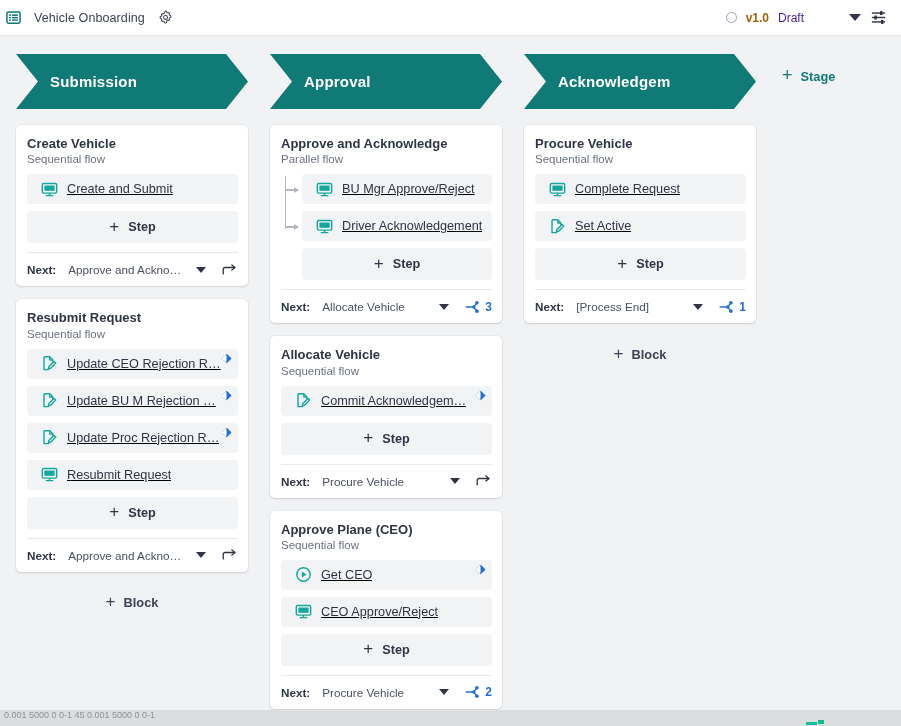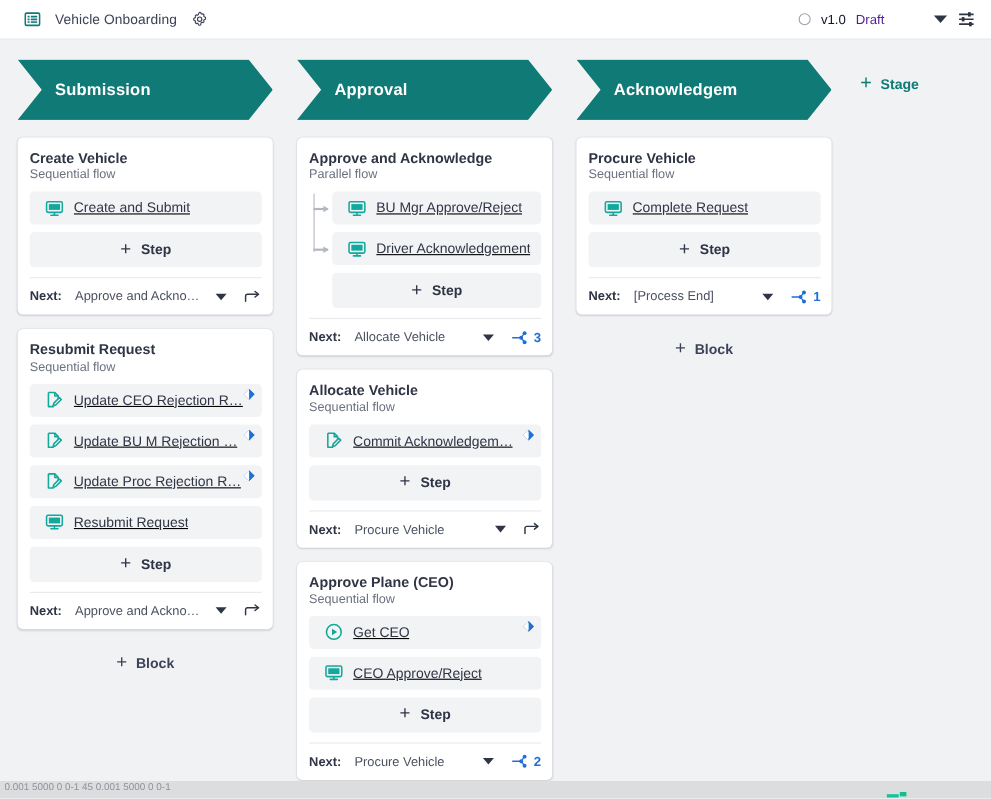--- a/index.html
+++ b/index.html
@@ -8,30 +8,30 @@
     font-family: "Liberation Sans", sans-serif;
     background: #f1f2f4;
     overflow: hidden;
   }
   .app { width: 901px; height: 726px; position: relative; background: #f1f2f4; display: flex; flex-direction: column; }
 
   
   .header {
     height: 36px; min-height: 36px; background: #ffffff;
     display: flex; align-items: center;
-    padding: 0 14px 0 18px;
+    padding: 0 14px 0 2px;
     border-bottom: 1px solid #e3e5e8;
     position: relative; z-index: 5;
   }
   .hdr-left { display: flex; align-items: center; gap: 10px; }
   .hdr-icon-btn { width: 22px; height: 22px; display: flex; align-items: center; justify-content: center; cursor: pointer; }
   .hdr-title { font-size: 12.5px; color: #3c4257; letter-spacing: .1px; }
   .hdr-right { margin-left: auto; display: flex; align-items: center; gap: 9px; }
   .hdr-circle { width: 11px; height: 11px; border: 1.4px solid #9aa0ad; border-radius: 50%; }
-  .ver { font-size: 12px; font-weight: normal; color: #0f172a; }
+  .ver { font-size: 12px; font-weight: bold; color: #a16207; }
   .draft { font-size: 12px; color: #4c1d95; text-align: right; }
   .chev-dn { width: 0; height: 0; border-left: 6px solid transparent; border-right: 6px solid transparent; border-top: 7px solid #2f3545; margin-left: 36px; cursor: pointer; }
   .sliders { cursor: pointer; display: flex; align-items: center; }
 
   
   .canvas {
     flex: 1; position: relative; overflow: hidden;
     padding: 18px 0 0 0;
   }
   .board { display: flex; align-items: flex-start; padding-left: 16px; gap: 22px; }
@@ -475,20 +475,31 @@
                 <span class="step-icon">
                   <svg width="17" height="17" viewBox="0 0 18 18">
                     <rect x="1.4" y="2.6" width="15.2" height="10.2" rx="1.5" fill="none" stroke="#12a89c" stroke-width="1.5"></rect>
                     <rect x="3.6" y="4.8" width="10.8" height="5.6" fill="#12a89c"></rect>
                     <line x1="9" y1="12.8" x2="9" y2="15.3" stroke="#12a89c" stroke-width="1.5"></line>
                     <line x1="5.6" y1="15.5" x2="12.4" y2="15.5" stroke="#12a89c" stroke-width="1.5" stroke-linecap="round"></line>
                   </svg>
                 </span>
                 <span class="step-label">Complete Request</span>
               </div>
+              <div class="step">
+                <span class="step-icon">
+                  <svg width="17" height="17" viewBox="0 0 18 18">
+                    <path d="M3.2 1.9h6.1l3.3 3.3v3.2" fill="none" stroke="#12a89c" stroke-width="1.5" stroke-linejoin="round"></path>
+                    <path d="M3.2 1.9v13.6h5.2" fill="none" stroke="#12a89c" stroke-width="1.5" stroke-linejoin="round"></path>
+                    <path d="M9.3 1.9v3.4h3.3" fill="none" stroke="#12a89c" stroke-width="1.4" stroke-linejoin="round"></path>
+                    <path d="M15.6 8.6l-5.4 5.4-2.5.7.7-2.5 5.4-5.4z" fill="none" stroke="#12a89c" stroke-width="1.5" stroke-linejoin="round"></path>
+                  </svg>
+                </span>
+                <span class="step-label">Set Active</span>
+              </div>
               <div class="add-step">
                 <span class="plus">+</span>
                 <span>Step</span>
               </div>
             </div>
             <div class="blk-footer">
               <span class="nx-label">Next:</span>
               <span class="nx-value">[Process End]</span>
               <span class="nx-chev"></span>
               <span class="nx-end">

